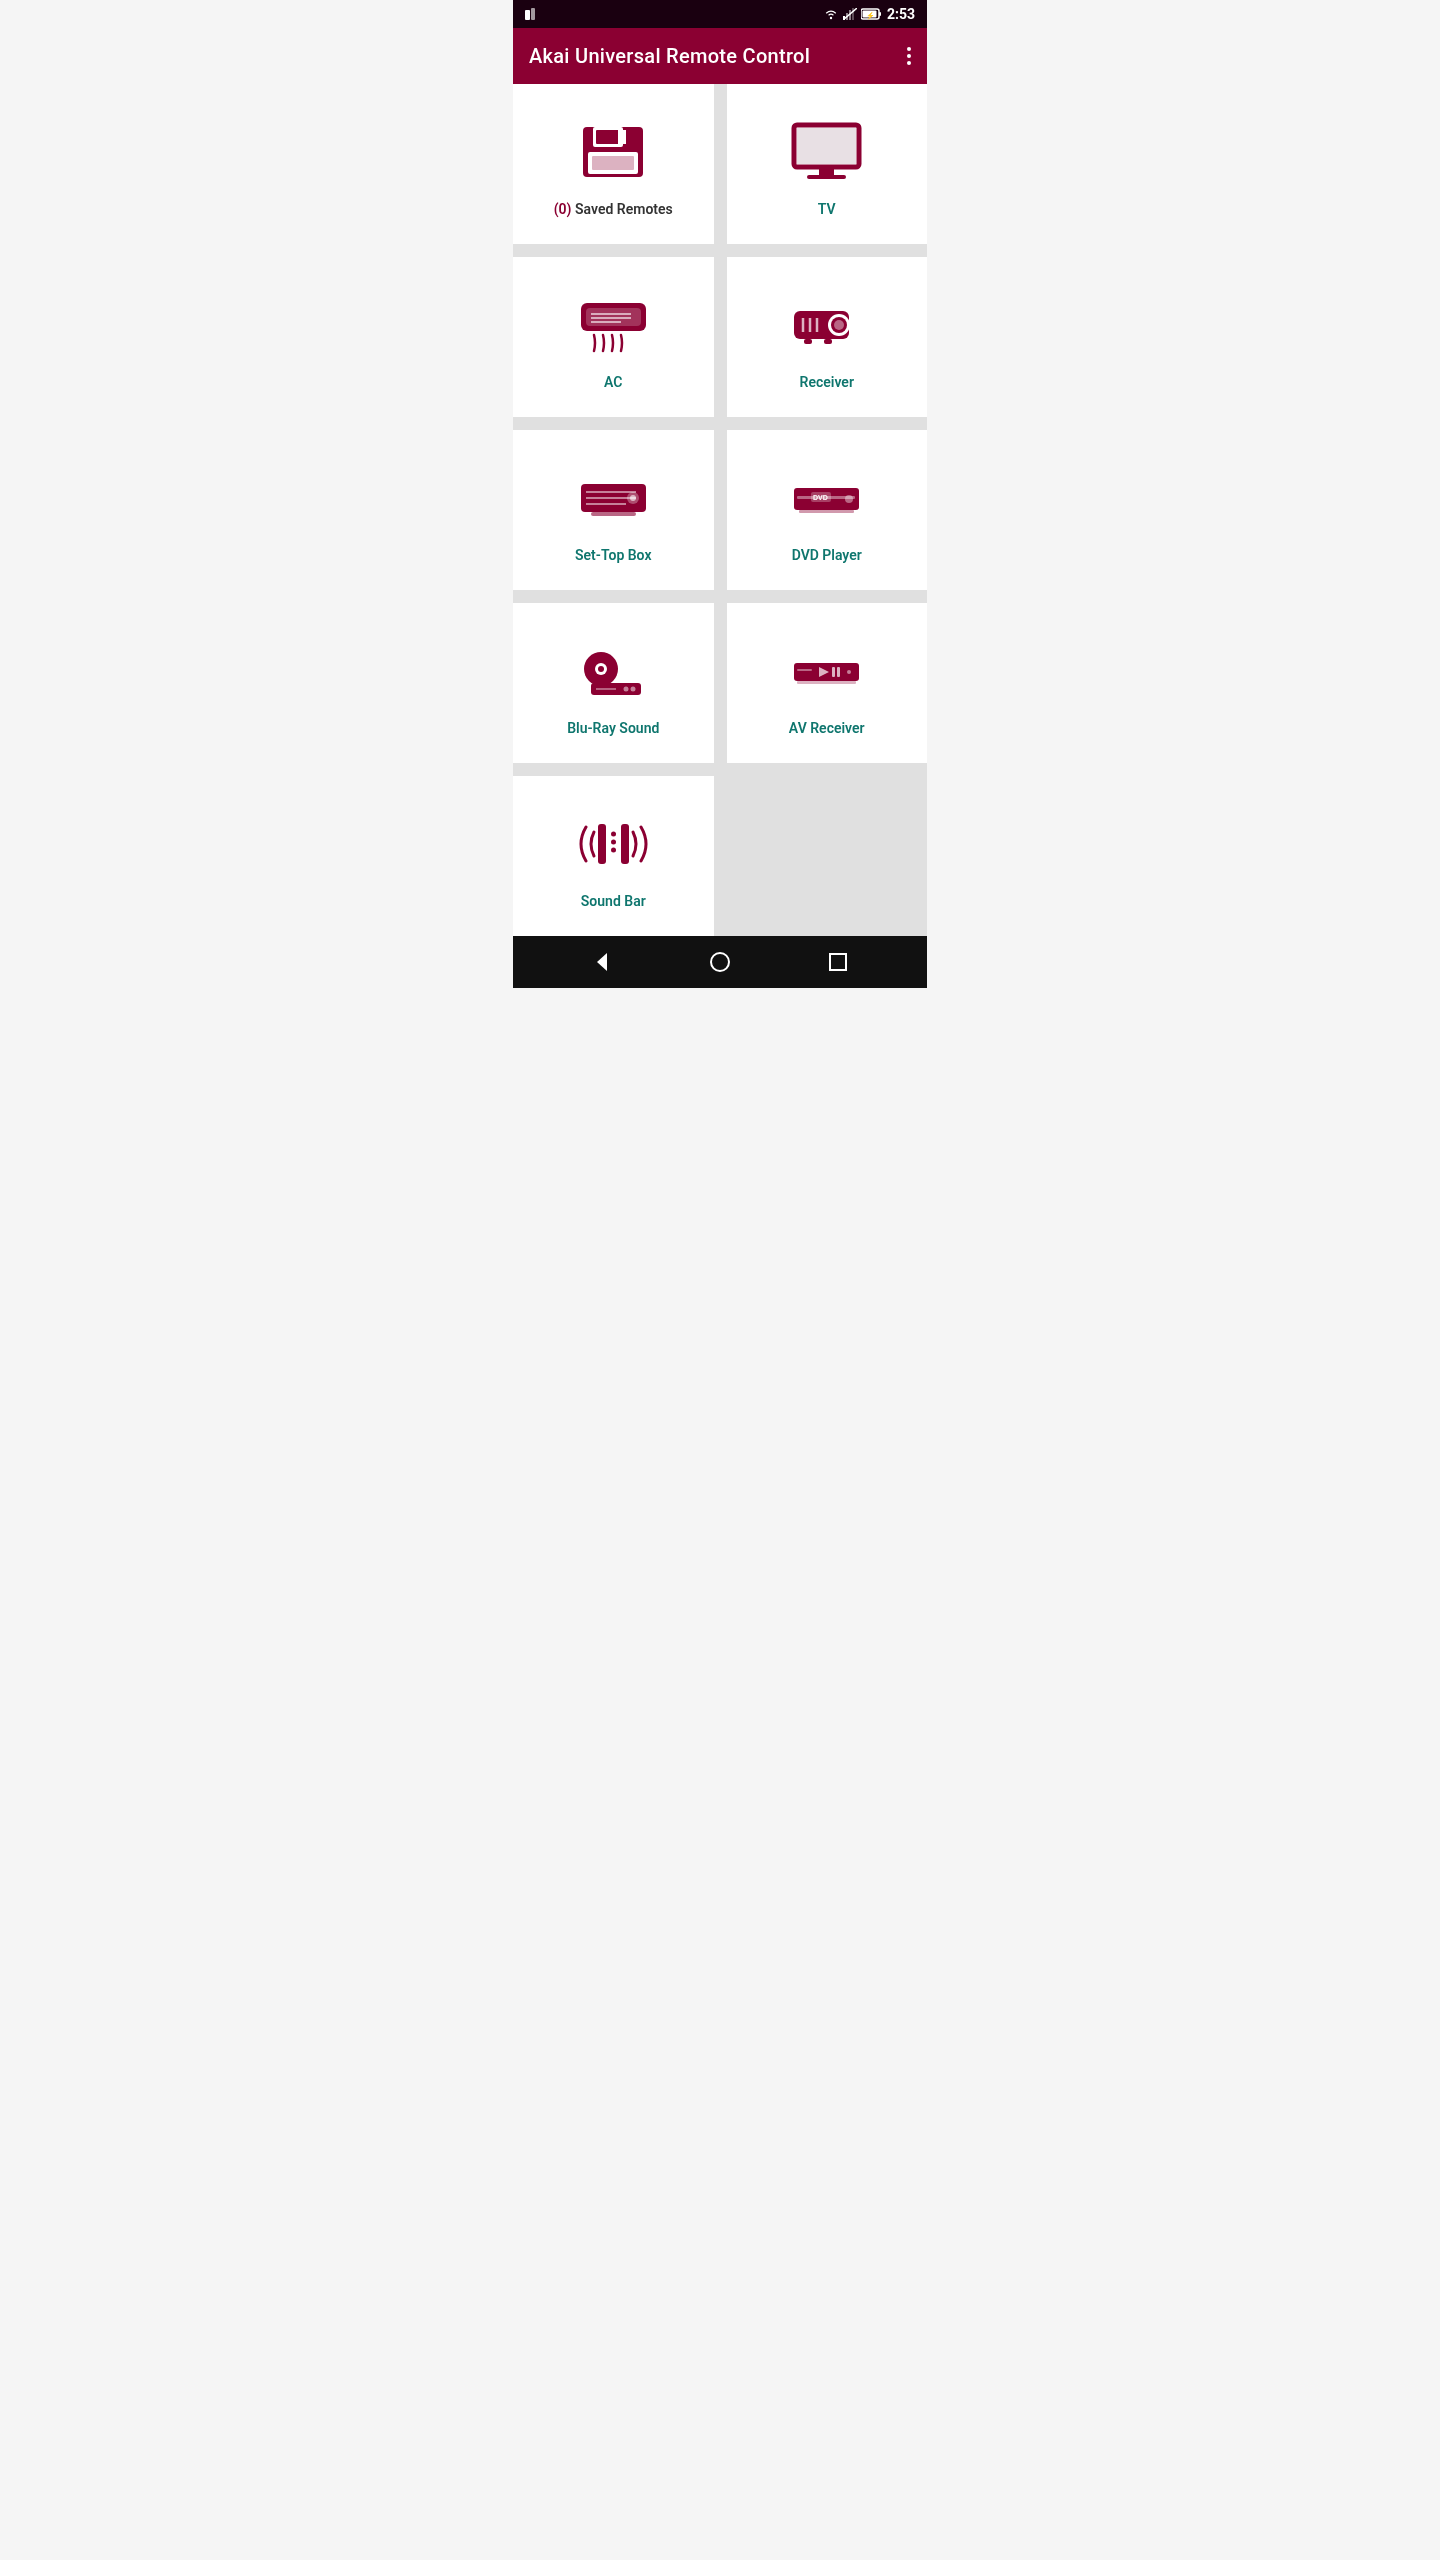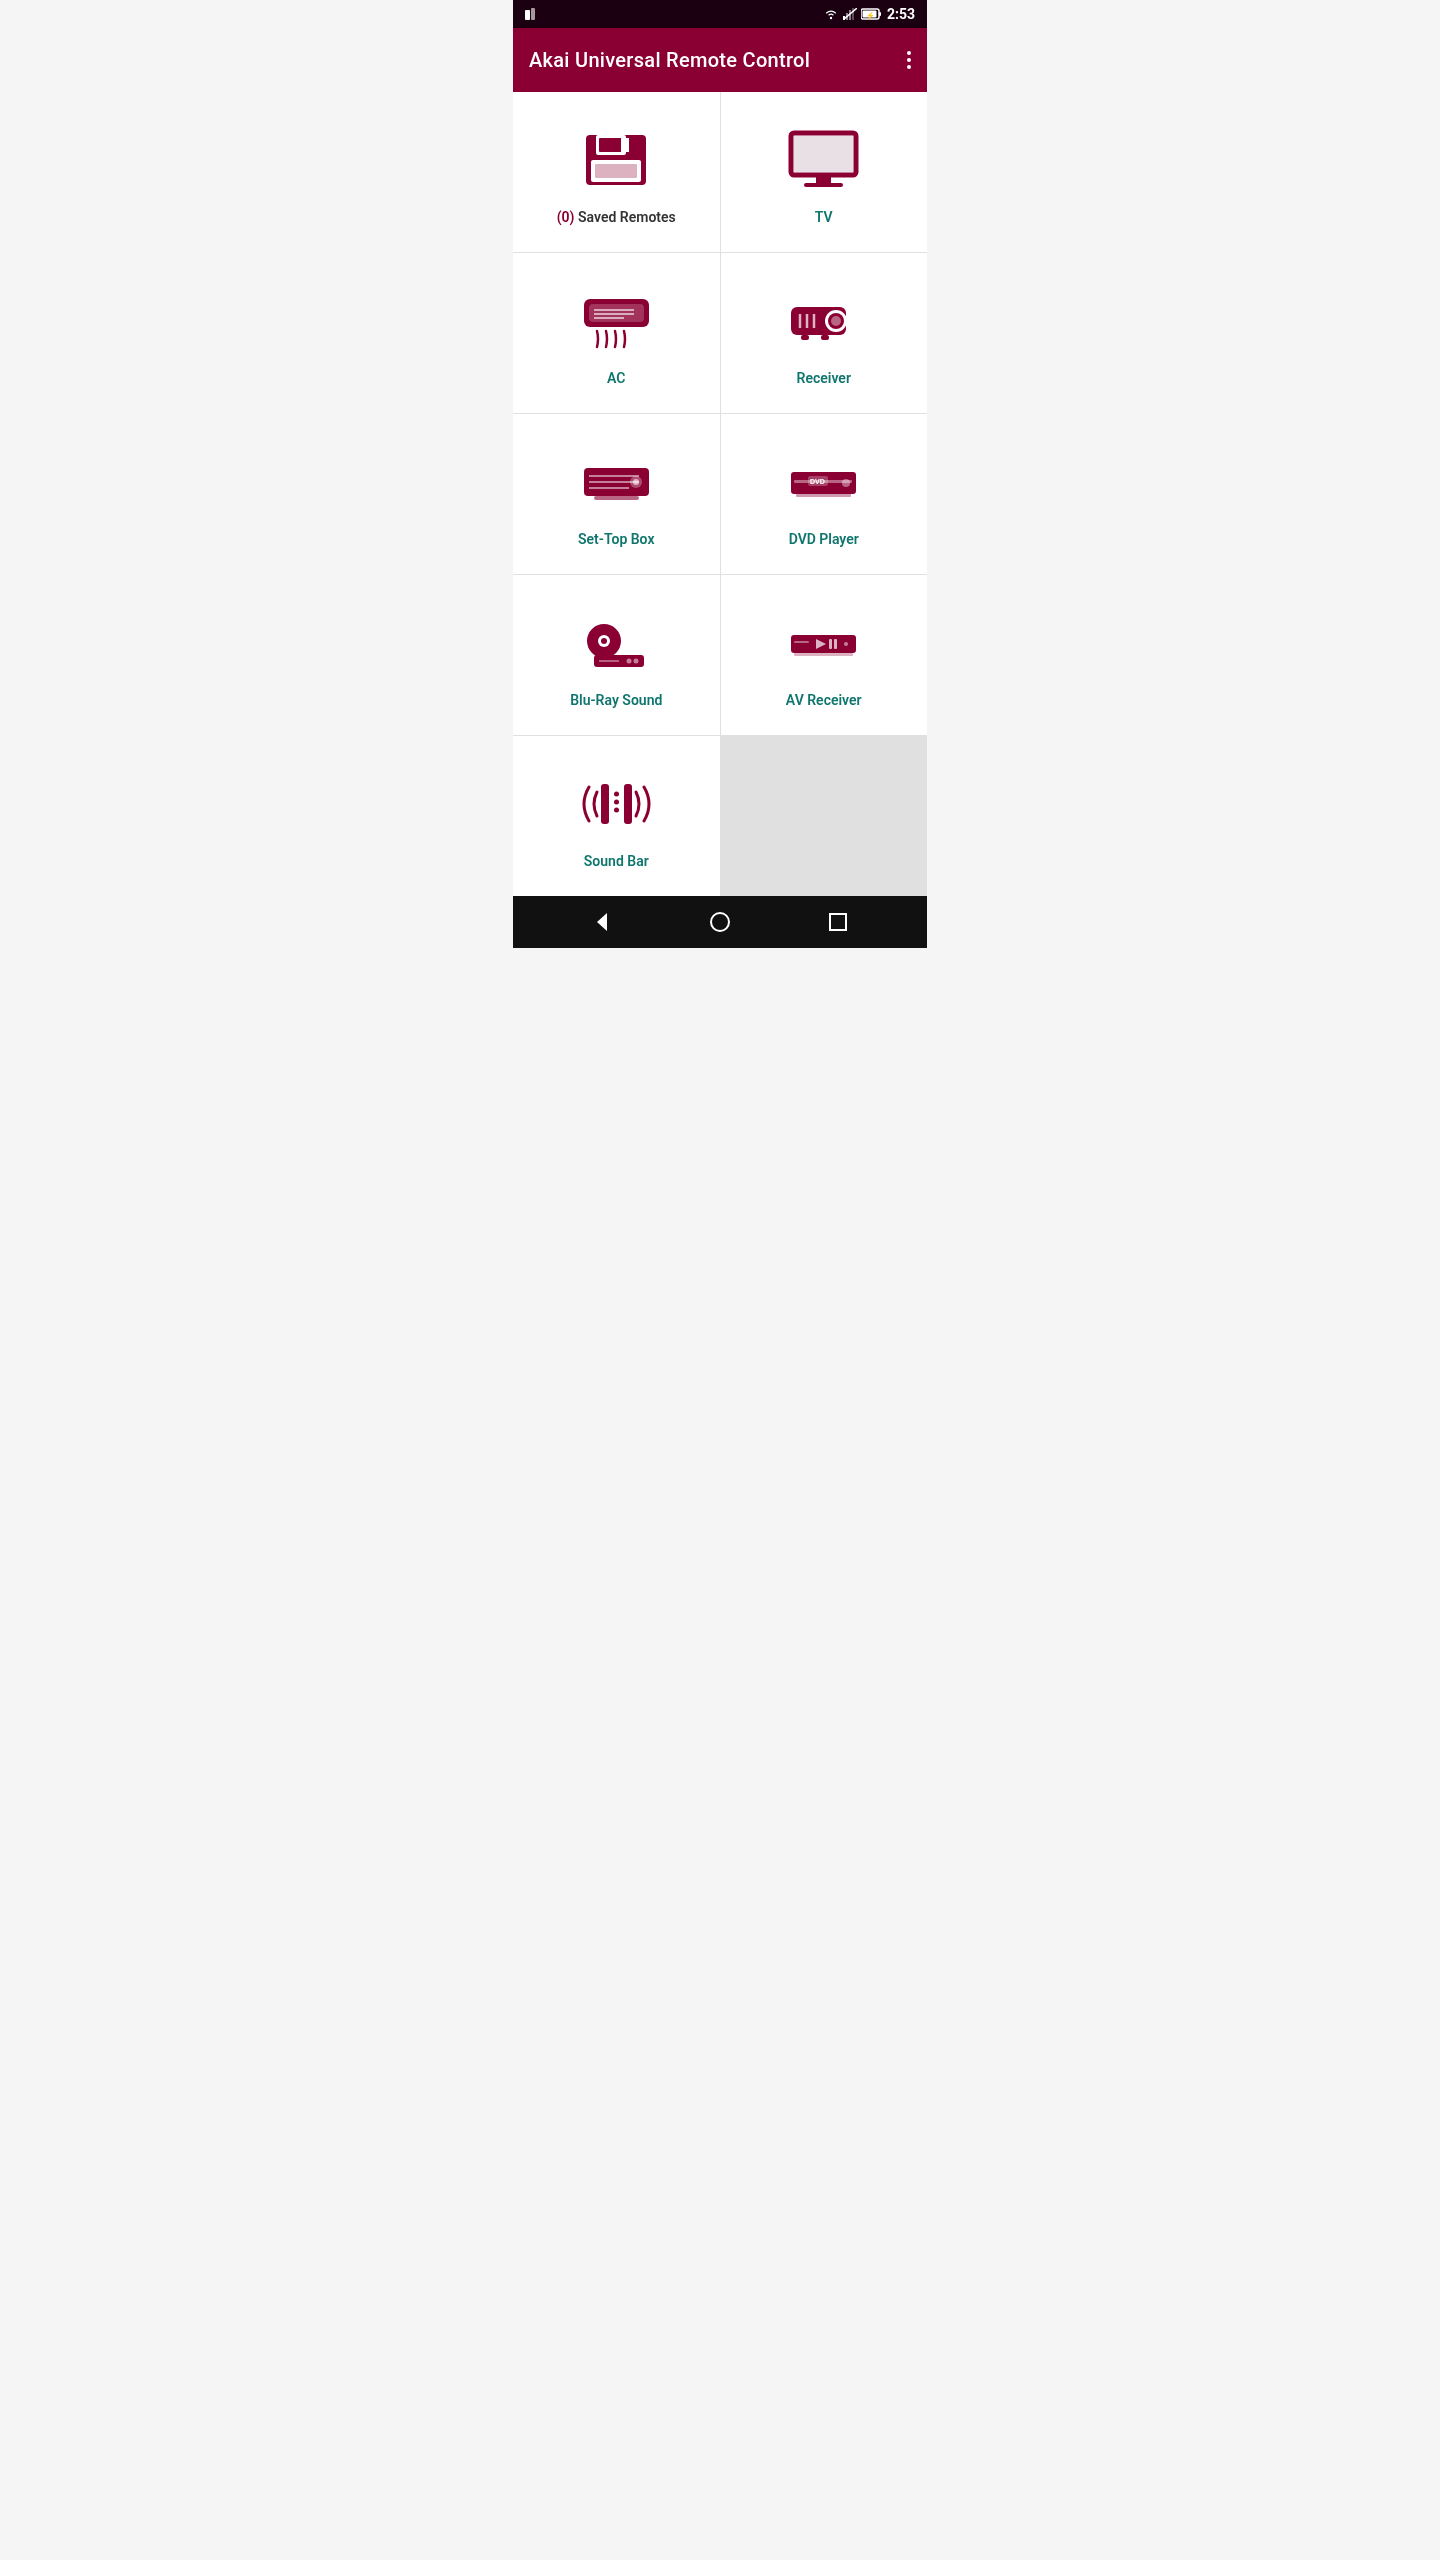--- a/index.html
+++ b/index.html
@@ -43,21 +43,21 @@
     .status-bar-right {
       display: flex;
       align-items: center;
       gap: 4px;
     }
 
     
     .app-bar {
       background: #8b0032;
       color: white;
-      height: 64px;
+      height: 56px;
       display: flex;
       align-items: center;
       padding: 0 16px;
       justify-content: space-between;
     }
 
     .app-bar-title {
       font-size: 20px;
       font-weight: 500;
       letter-spacing: 0.3px;
@@ -76,21 +76,21 @@
       background: white;
       border-radius: 50%;
     }
 
     
     .grid {
       display: grid;
       grid-template-columns: 1fr 1fr;
       flex: 1;
       background: #e0e0e0;
-      gap: 1px;
+      gap: 13px;
     }
 
     .grid-cell {
       background: white;
       display: flex;
       flex-direction: column;
       align-items: center;
       justify-content: center;
       padding: 30px 20px 24px;
       cursor: pointer;

